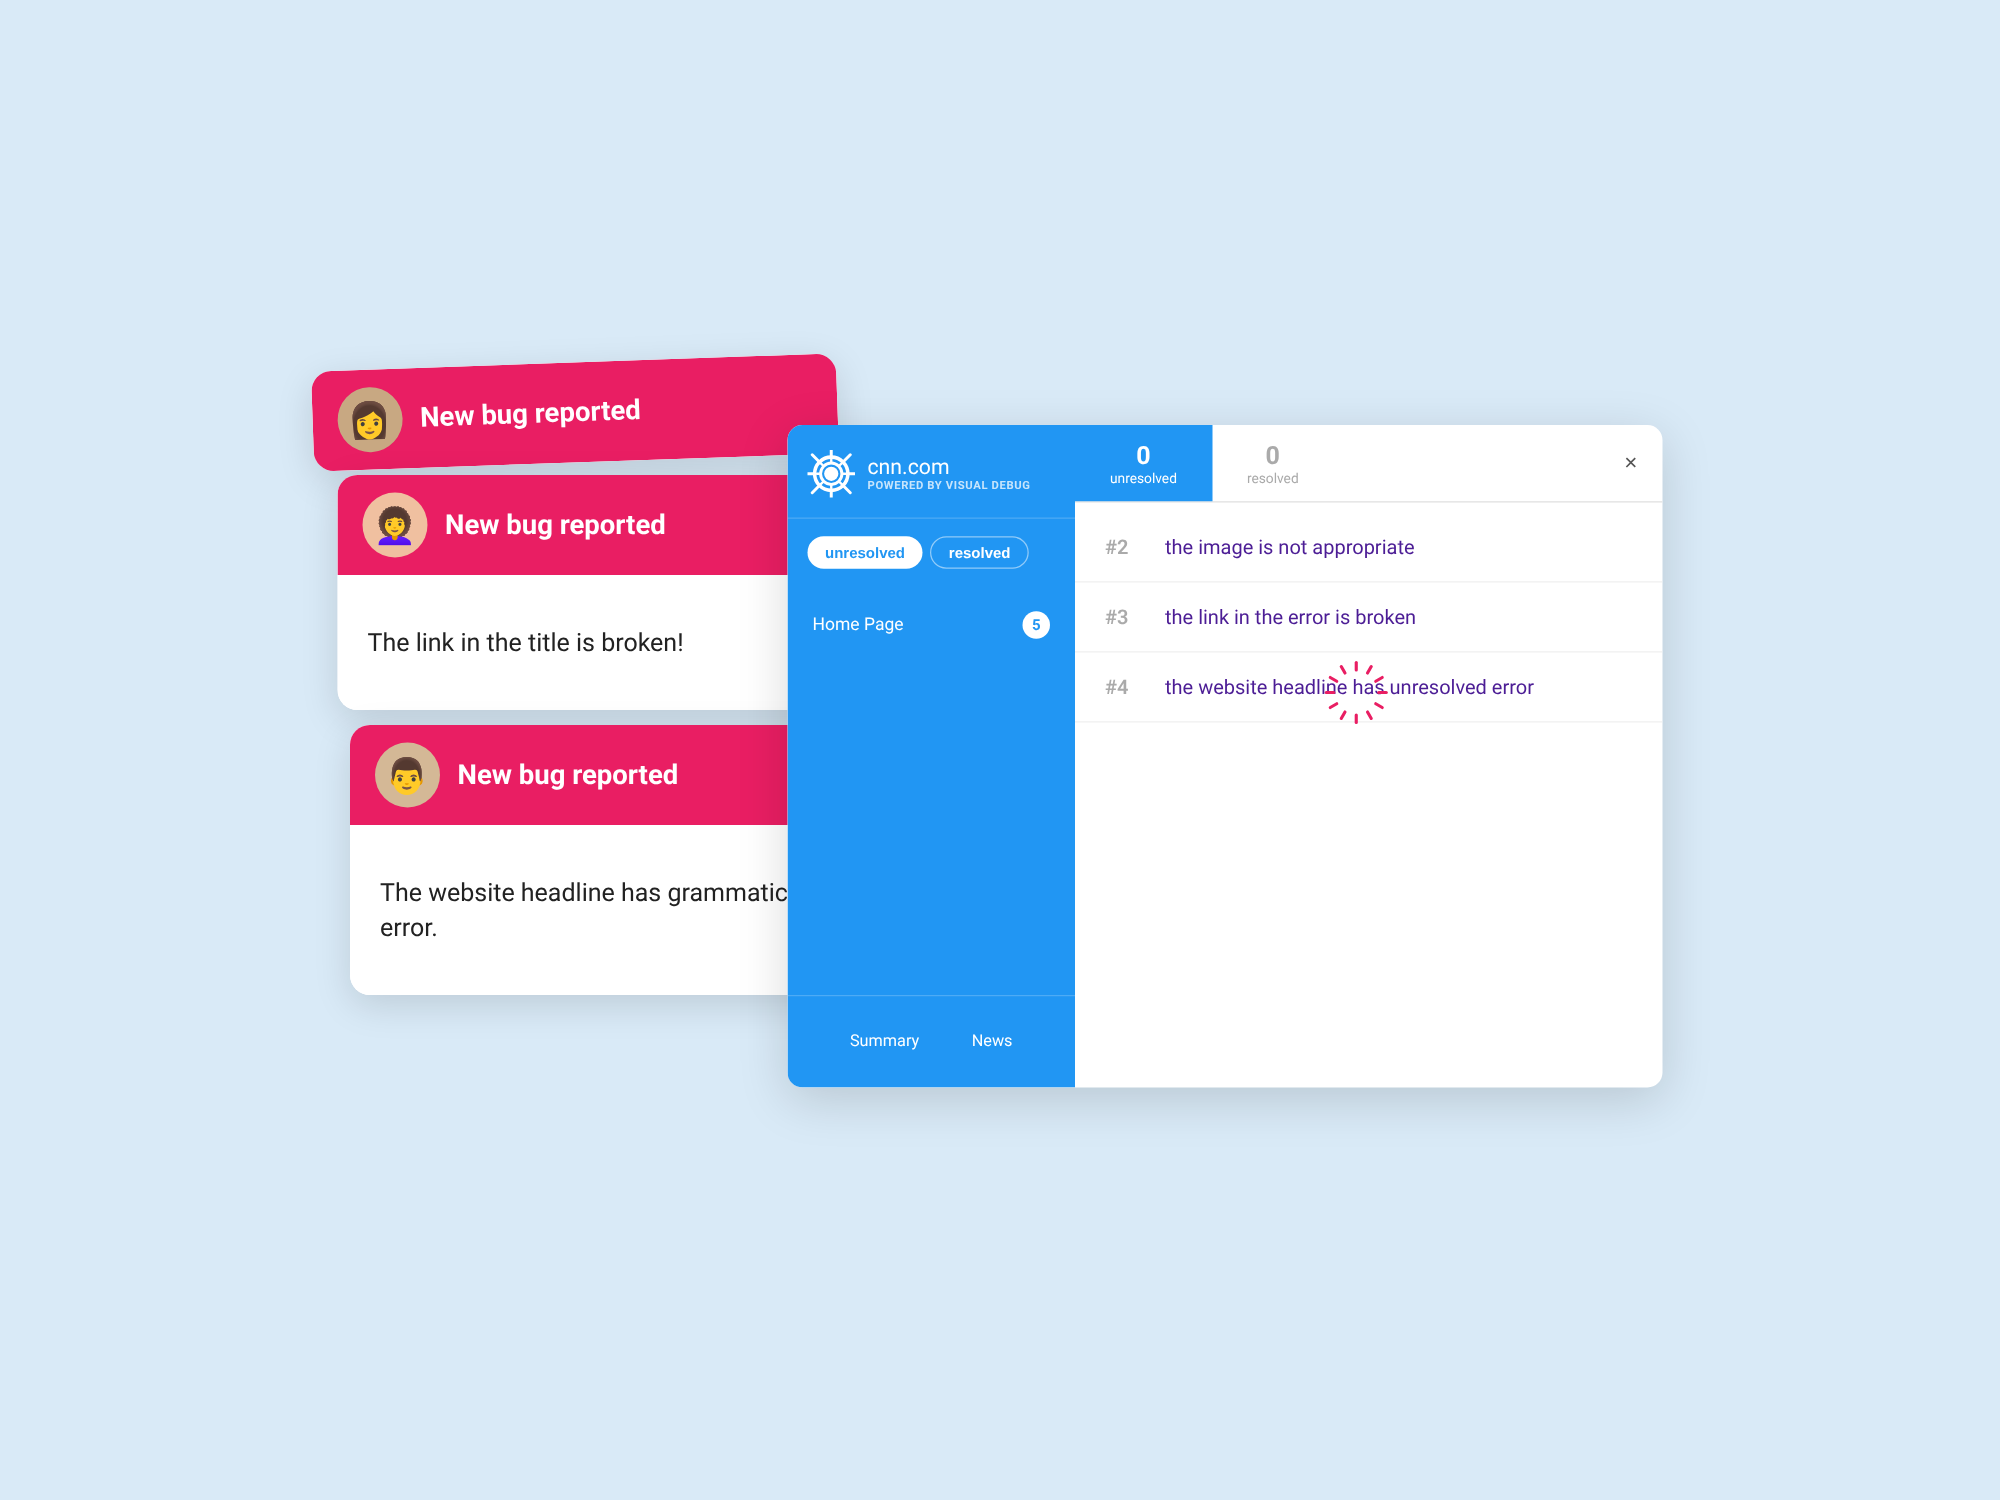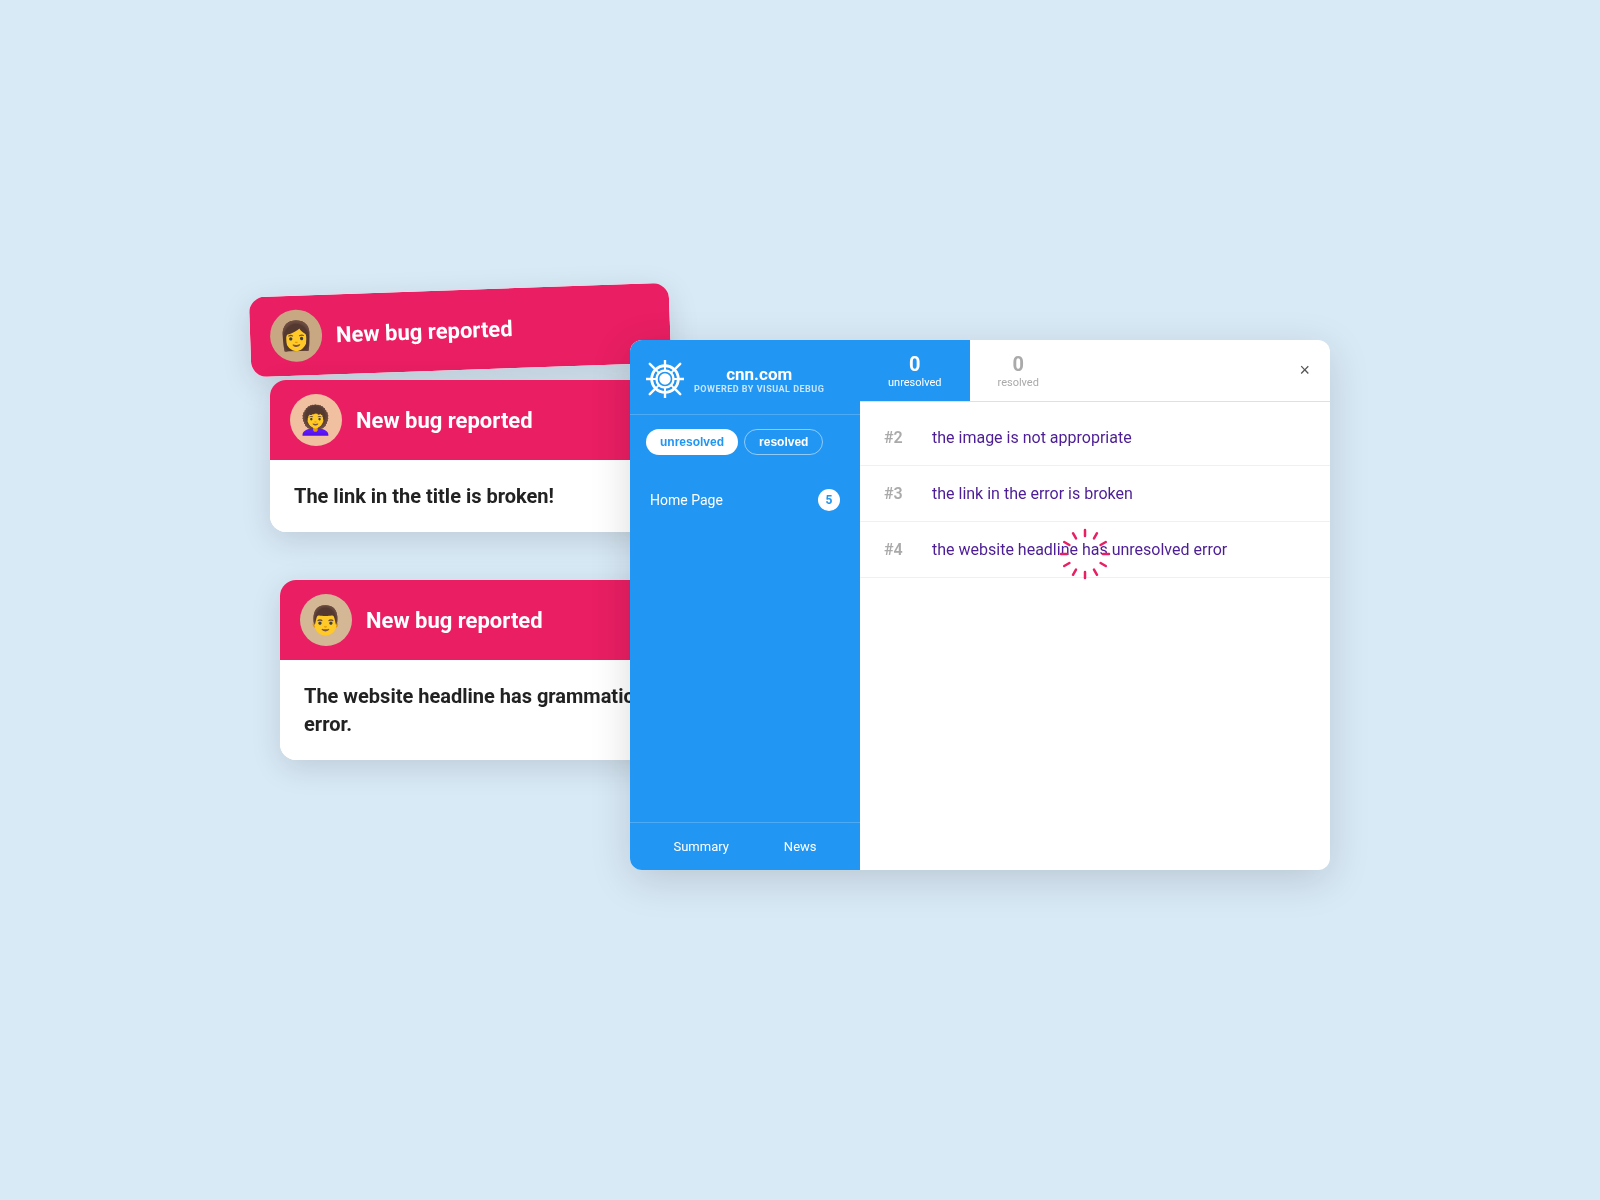--- a/index.html
+++ b/index.html
@@ -49,24 +49,24 @@
       font-size: 24px;
     }
 
     .card-title {
       color: #fff;
       font-size: 22px;
       font-weight: 700;
     }
 
     .card-body {
-      padding: 22px 24px;
+      padding: 40px 24px;
       font-size: 20px;
       color: #222;
-      font-weight: 700;
+      font-weight: 400;
       line-height: 1.4;
       background: #fff;
     }
 
     
     .card-1 {
       position: absolute;
       left: 0;
       top: 0;
       width: 420px;
@@ -132,22 +132,21 @@
     }
 
     .sidebar-title-block {
       display: flex;
       flex-direction: column;
     }
 
     .sidebar-domain {
       color: #fff;
       font-size: 17px;
-      font-weight: 700;
-      text-align: center;
+      font-weight: 400;
     }
 
     .sidebar-subtitle {
       color: rgba(255,255,255,0.75);
       font-size: 9px;
       font-weight: 700;
       letter-spacing: 0.5px;
     }
 
     .sidebar-tabs {
@@ -204,21 +203,21 @@
       display: flex;
       align-items: center;
       justify-content: center;
       font-size: 12px;
       font-weight: 700;
     }
 
     .sidebar-footer {
       display: flex;
       justify-content: space-around;
-      padding: 16px;
+      padding: 29px;
       border-top: 1px solid rgba(255,255,255,0.2);
     }
 
     .sidebar-footer-link {
       color: #fff;
       font-size: 13px;
       cursor: pointer;
     }
 
     

